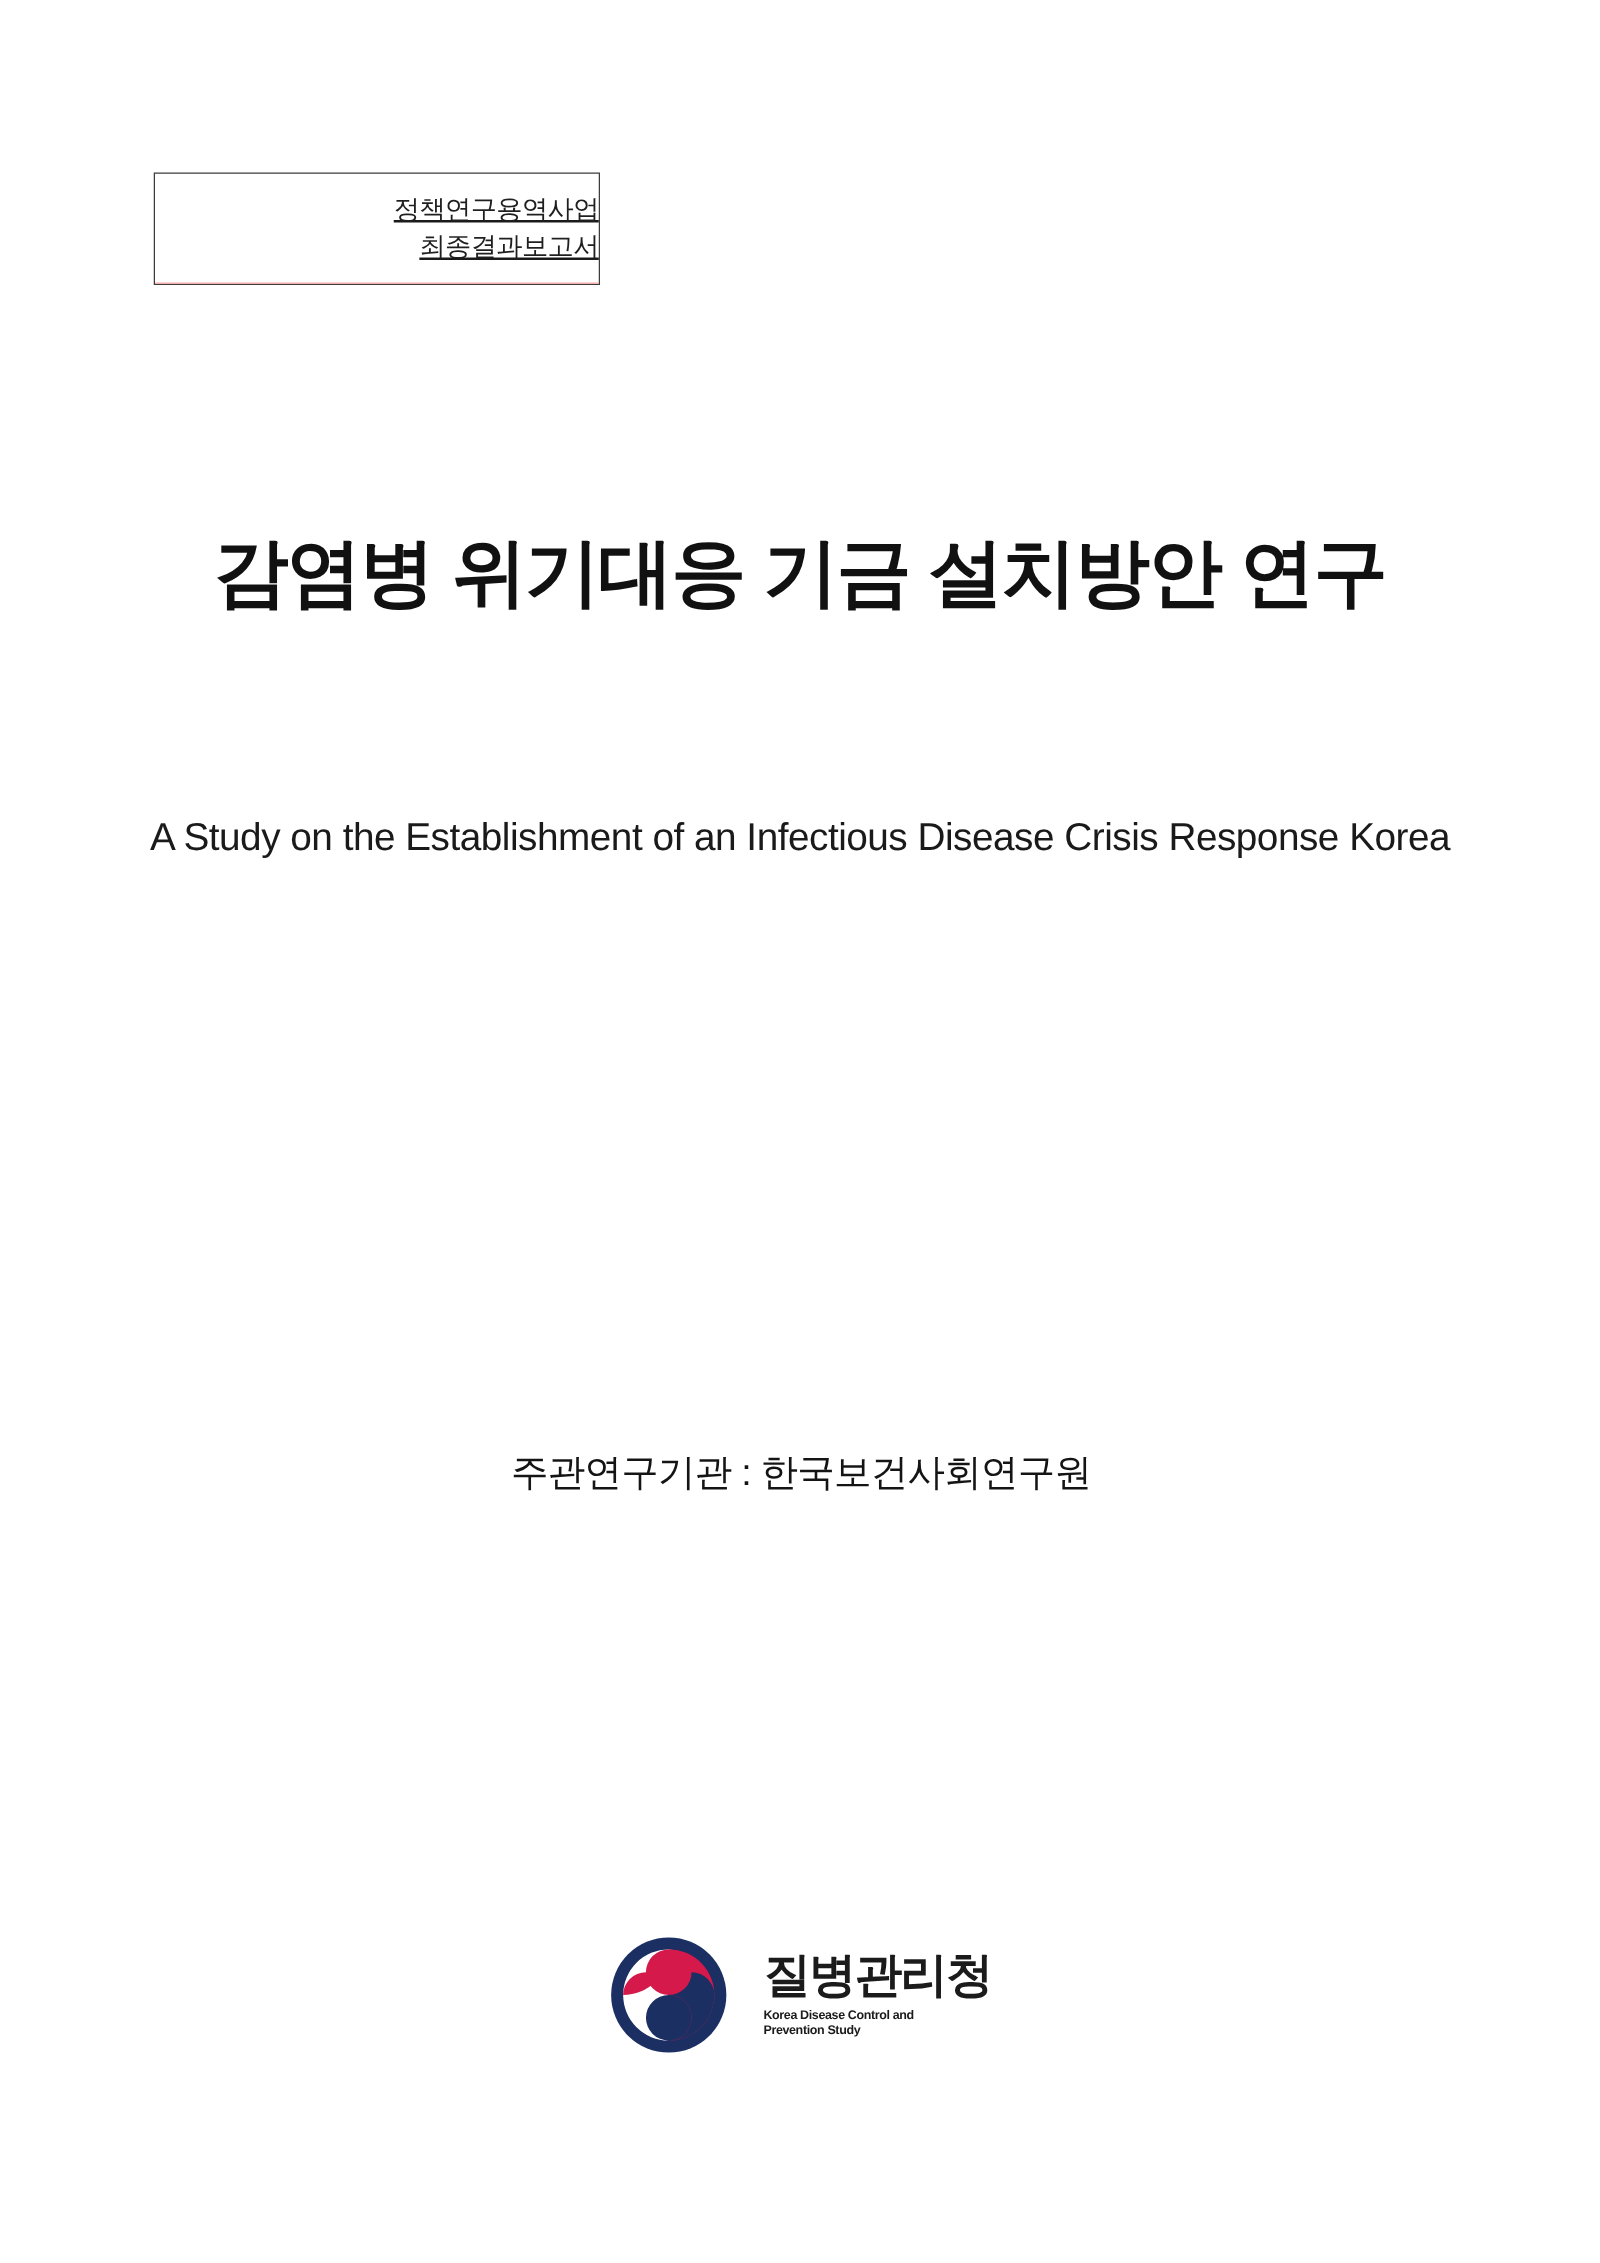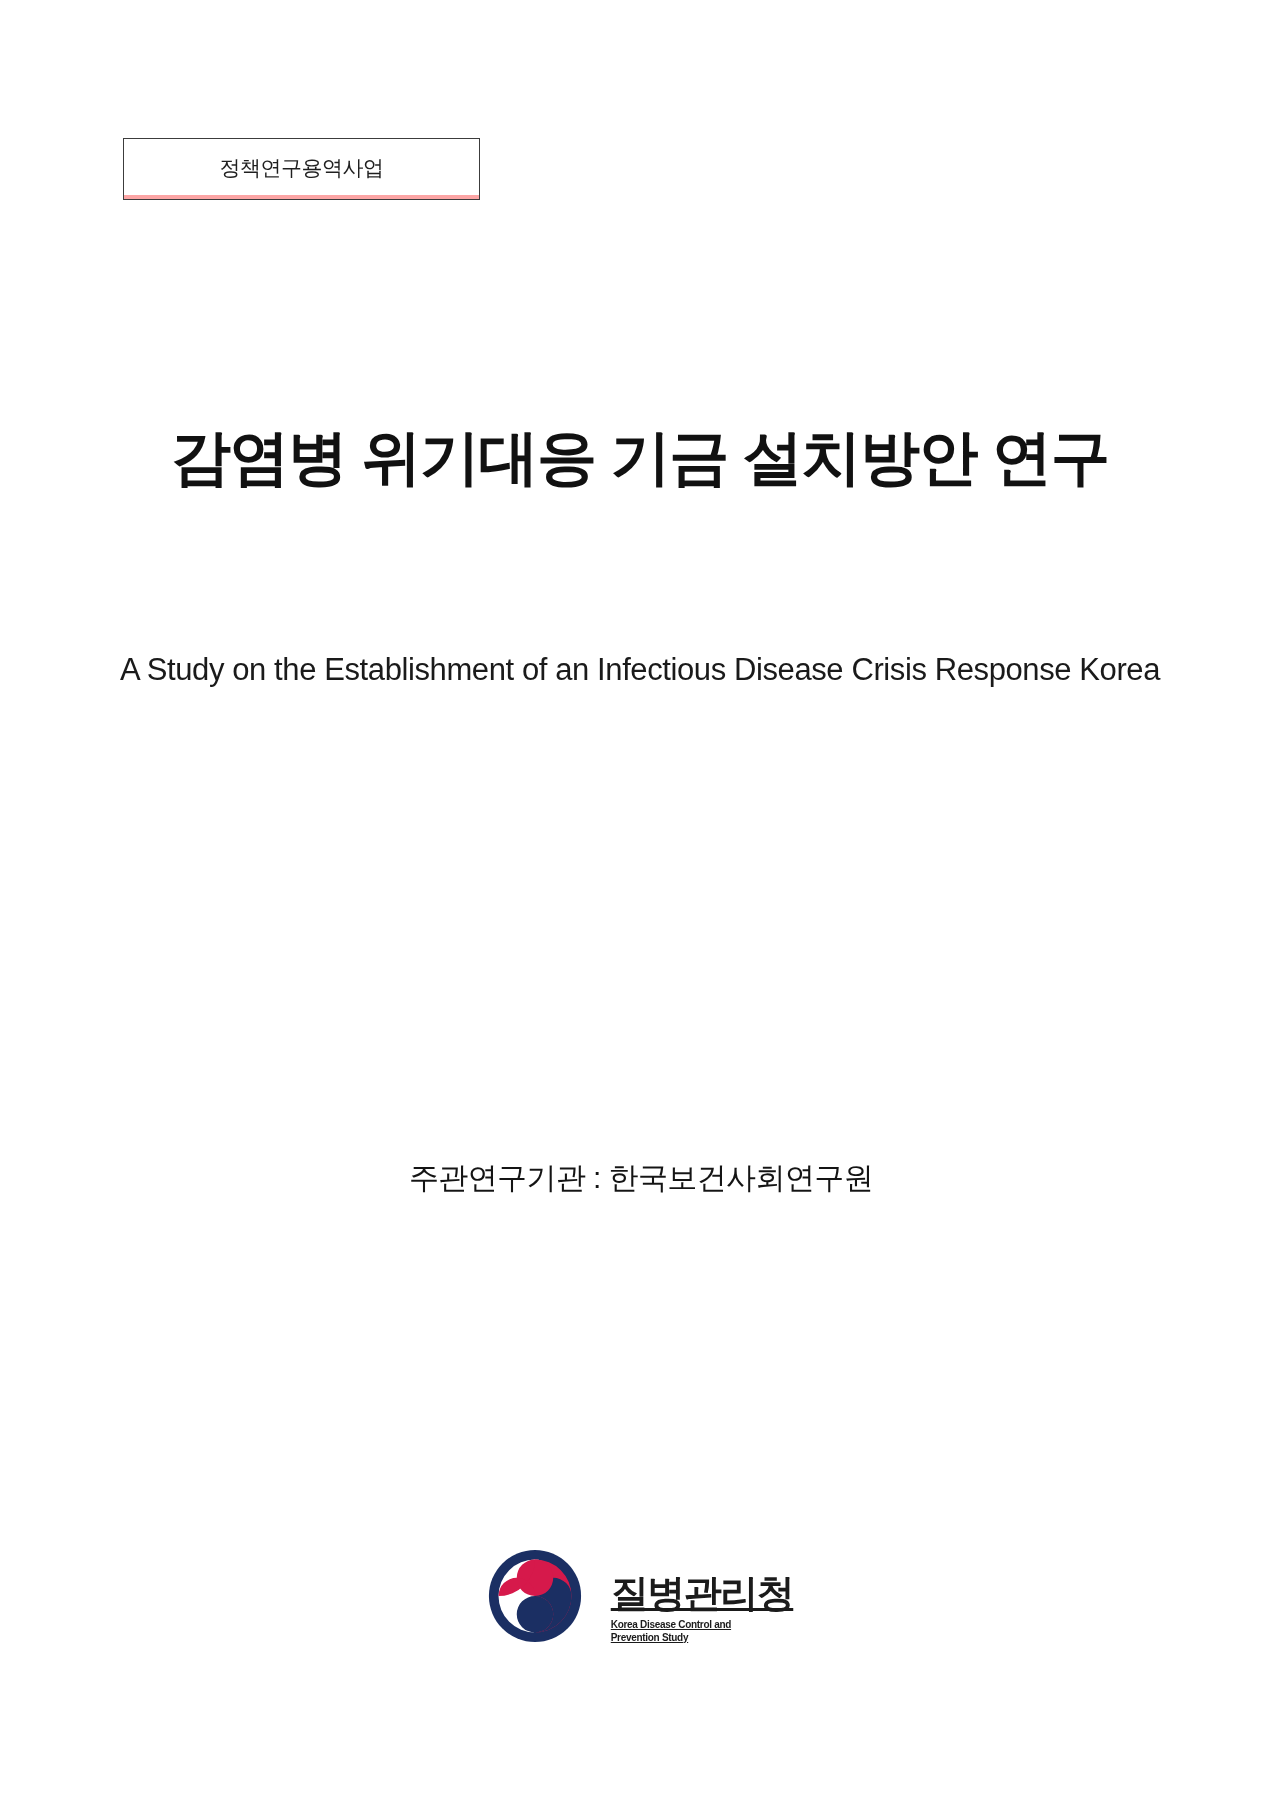--- a/index.html
+++ b/index.html
@@ -20,22 +20,23 @@
   .report-box {
     position: absolute;
     left: 123px;
     top: 138px;
     width: 357px;
     border: 1px solid #3c3c3c;
     box-sizing: border-box;
   }
   .report-box-top {
     padding: 14px 0 12px;
-    text-align: center;
-    border-bottom: 4px solid #fca5a5;
+    text-align: right;
+    border-bottom: 1px solid #fca5a5;
+    text-decoration: underline;
   }
   .report-box-top .line {
     display: block;
     font-size: 21px;
     line-height: 1.45;
     letter-spacing: -0.5px;
     color: #1f1f1f;
   }
   .report-box-bottom {
     padding: 11px 0 12px;
@@ -89,23 +90,22 @@
     position: absolute;
     left: 0;
     right: 0;
     top: 1548px;
     display: flex;
     justify-content: center;
     align-items: center;
   }
   .logo-inner {
     display: flex;
-    align-items: flex-end;
+    align-items: center;
     gap: 28px;
-    text-decoration: underline;
   }
   .taeguk {
     width: 96px;
     height: 96px;
     flex: 0 0 auto;
   }
   .logo-text {
     display: flex;
     flex-direction: column;
     justify-content: center;
@@ -127,20 +127,21 @@
     color: #1b1b1b;
   }
   .logo-en span { display: block; }
 </style>
 </head>
 <body>
 
 <div class="report-box">
   <div class="report-box-top">
     <span class="line">정책연구용역사업</span>
+    <span class="line">최종결과보고서</span>
   </div>
 </div>
 
 <h1 class="title-ko">감염병 위기대응 기금 설치방안 연구</h1>
 
 <div class="title-en">
   <span>A Study on the Establishment of an Infectious Disease Crisis</span>
   <span>Response Korea</span>
 </div>
 

